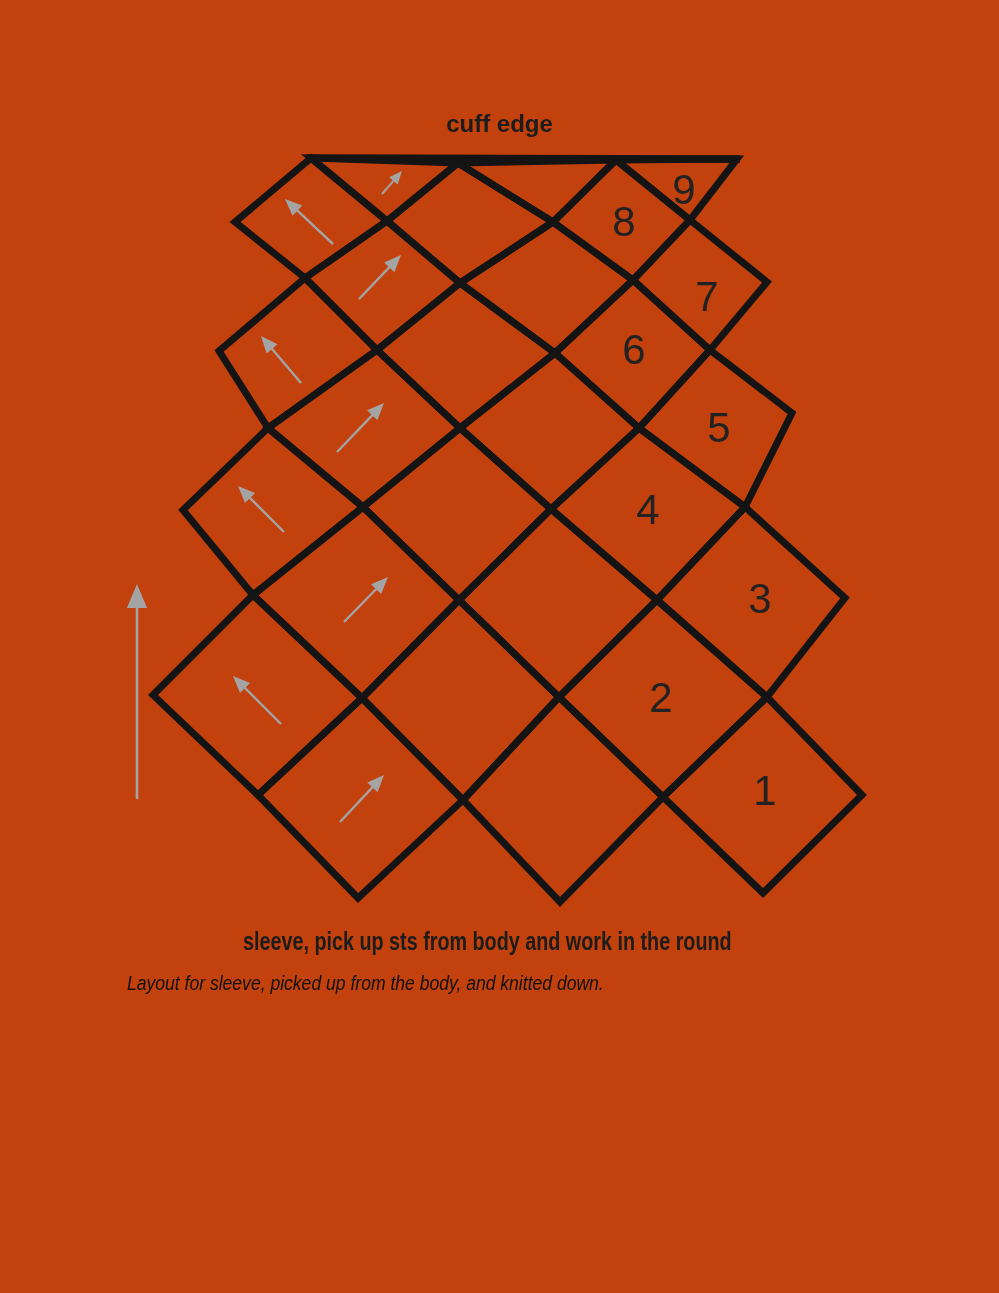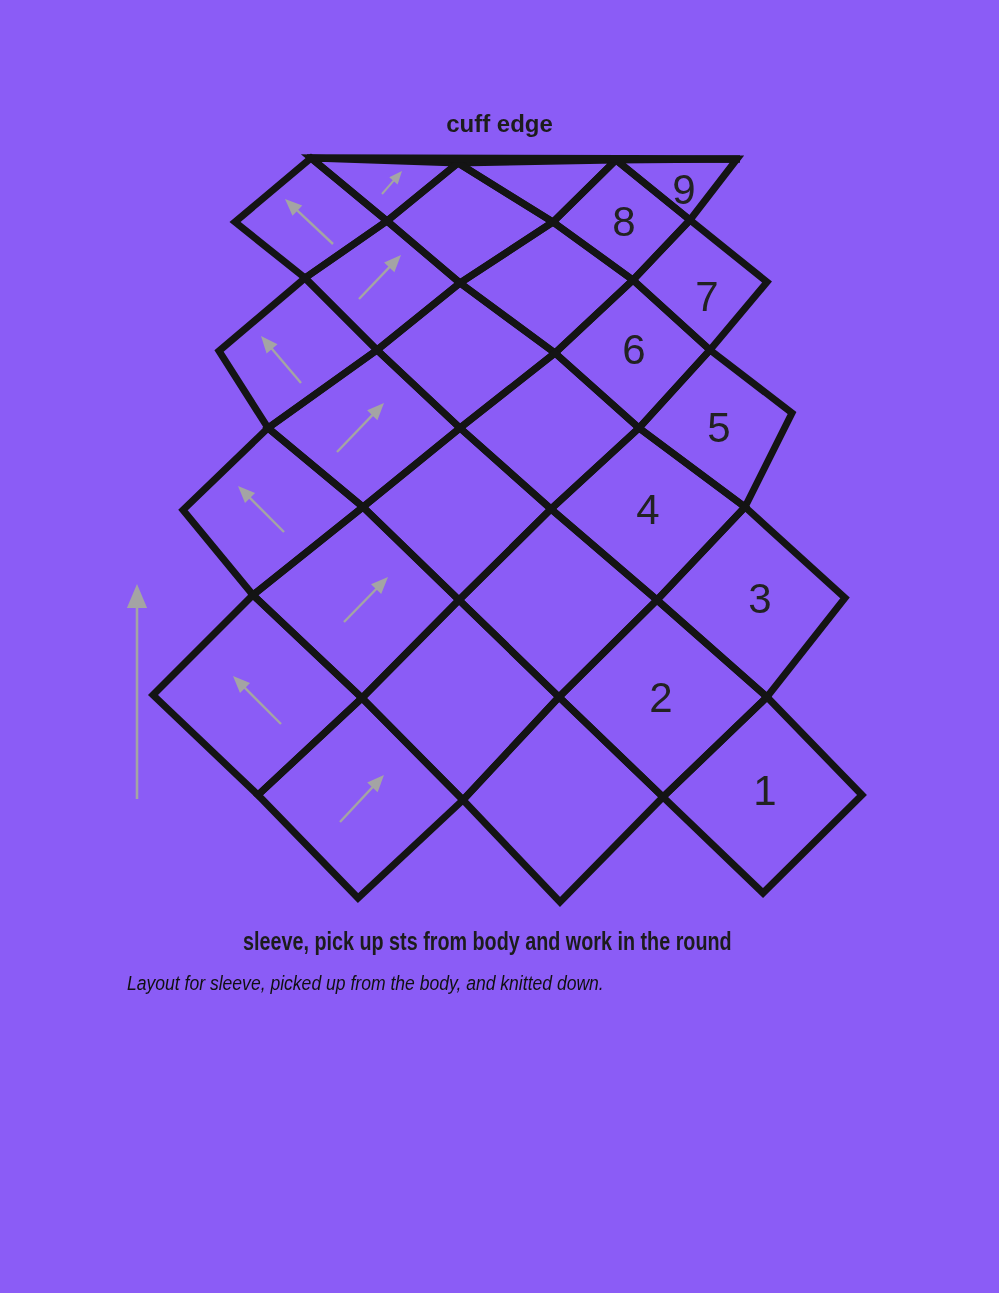--- a/index.html
+++ b/index.html
@@ -1,18 +1,18 @@
 <!DOCTYPE html>
 <html><head>
 <meta charset="utf-8">
 <style>
   html,body{margin:0;padding:0;background:#ffffff;}
   body{width:999px;height:1293px;position:relative;overflow:hidden;
        font-family:"Liberation Sans",sans-serif;}
-  .page{position:absolute;inset:0;background:#8b5cf6;}
+  .page{position:absolute;inset:0;background:#c2410c;}
   svg.diagram{position:absolute;left:0;top:0;}
   .cuff-label{position:absolute;top:110px;left:0;width:999px;text-align:center;
       font-size:24px;font-weight:bold;color:#1c1c1c;letter-spacing:0px;}
   .caption-bold{position:absolute;top:926px;left:243px;font-size:26px;font-weight:bold;
       color:#1c1c1c;white-space:nowrap;transform:scaleX(0.76);transform-origin:0 0;}
   .caption-italic{position:absolute;top:972px;left:127px;font-size:19.5px;font-style:italic;
       color:#101010;white-space:nowrap;transform:scaleX(0.9);transform-origin:0 0;}
 </style>
 </head>
 <body>

